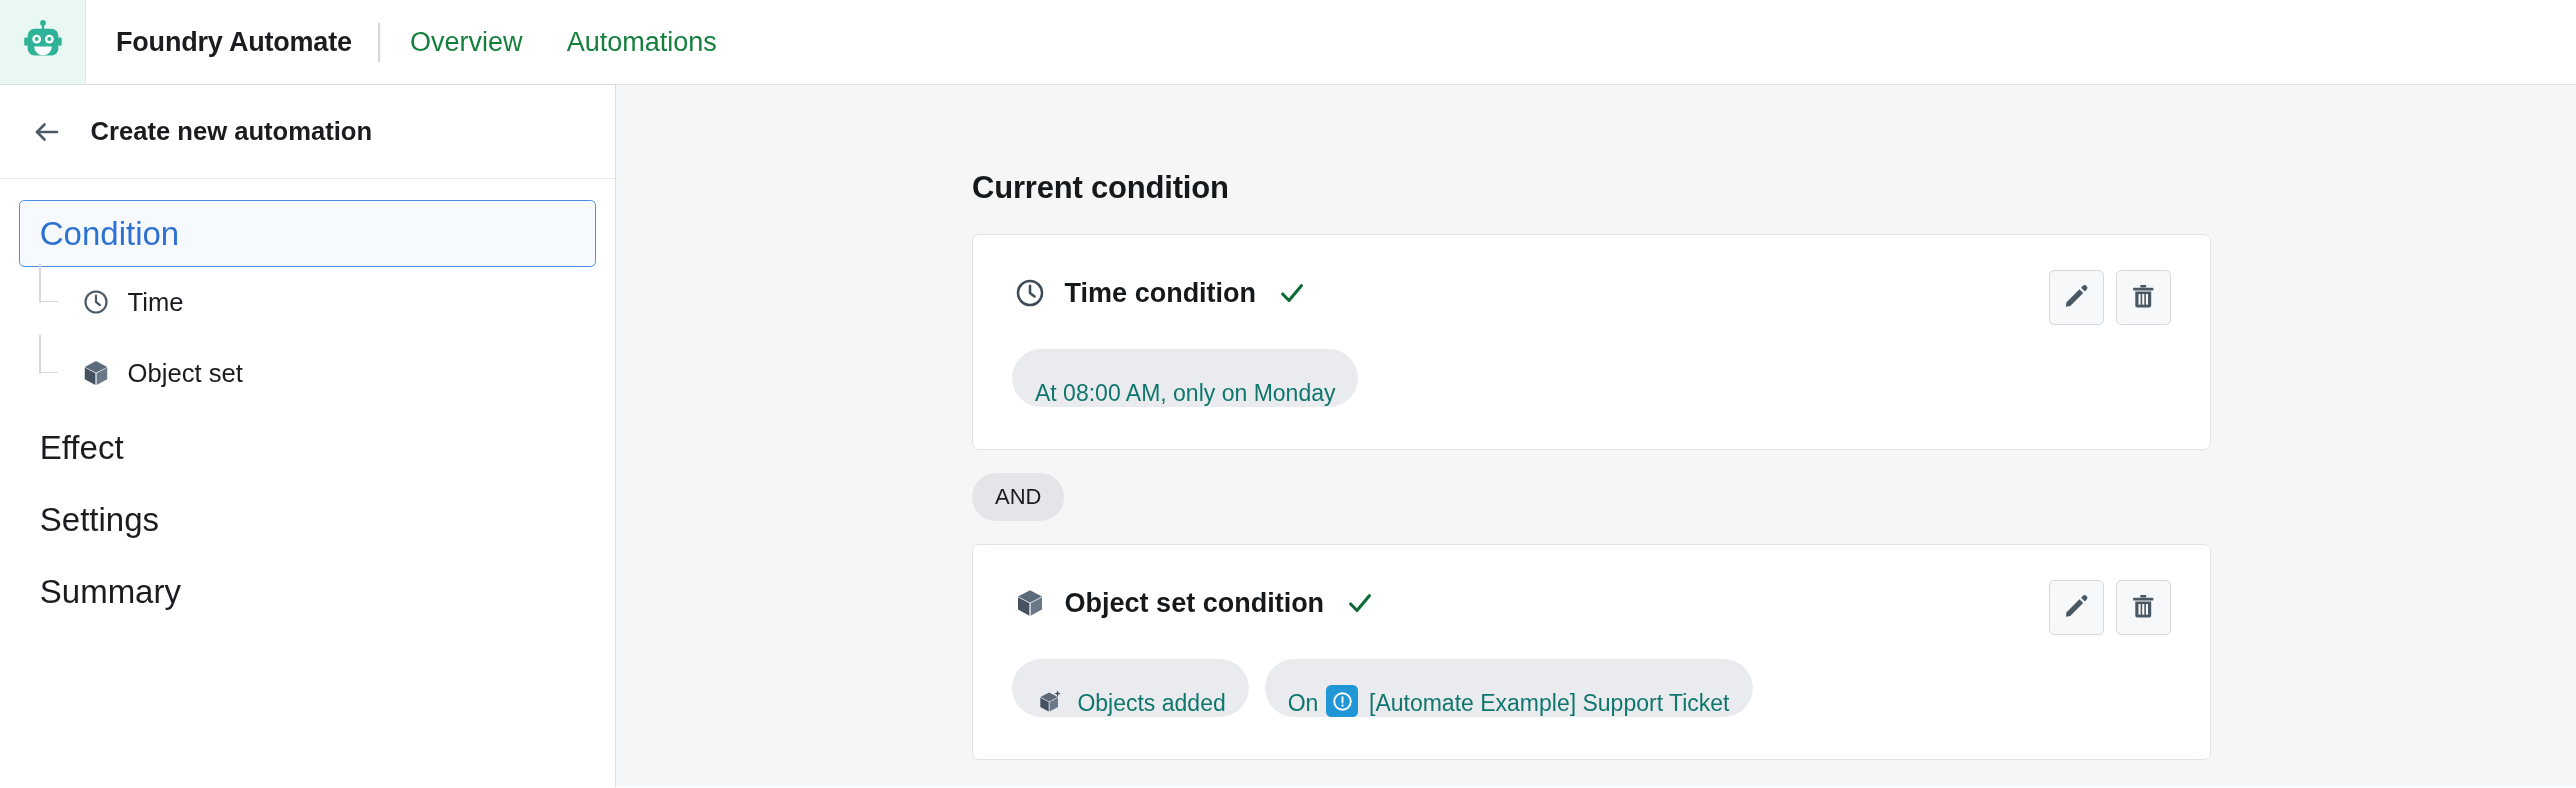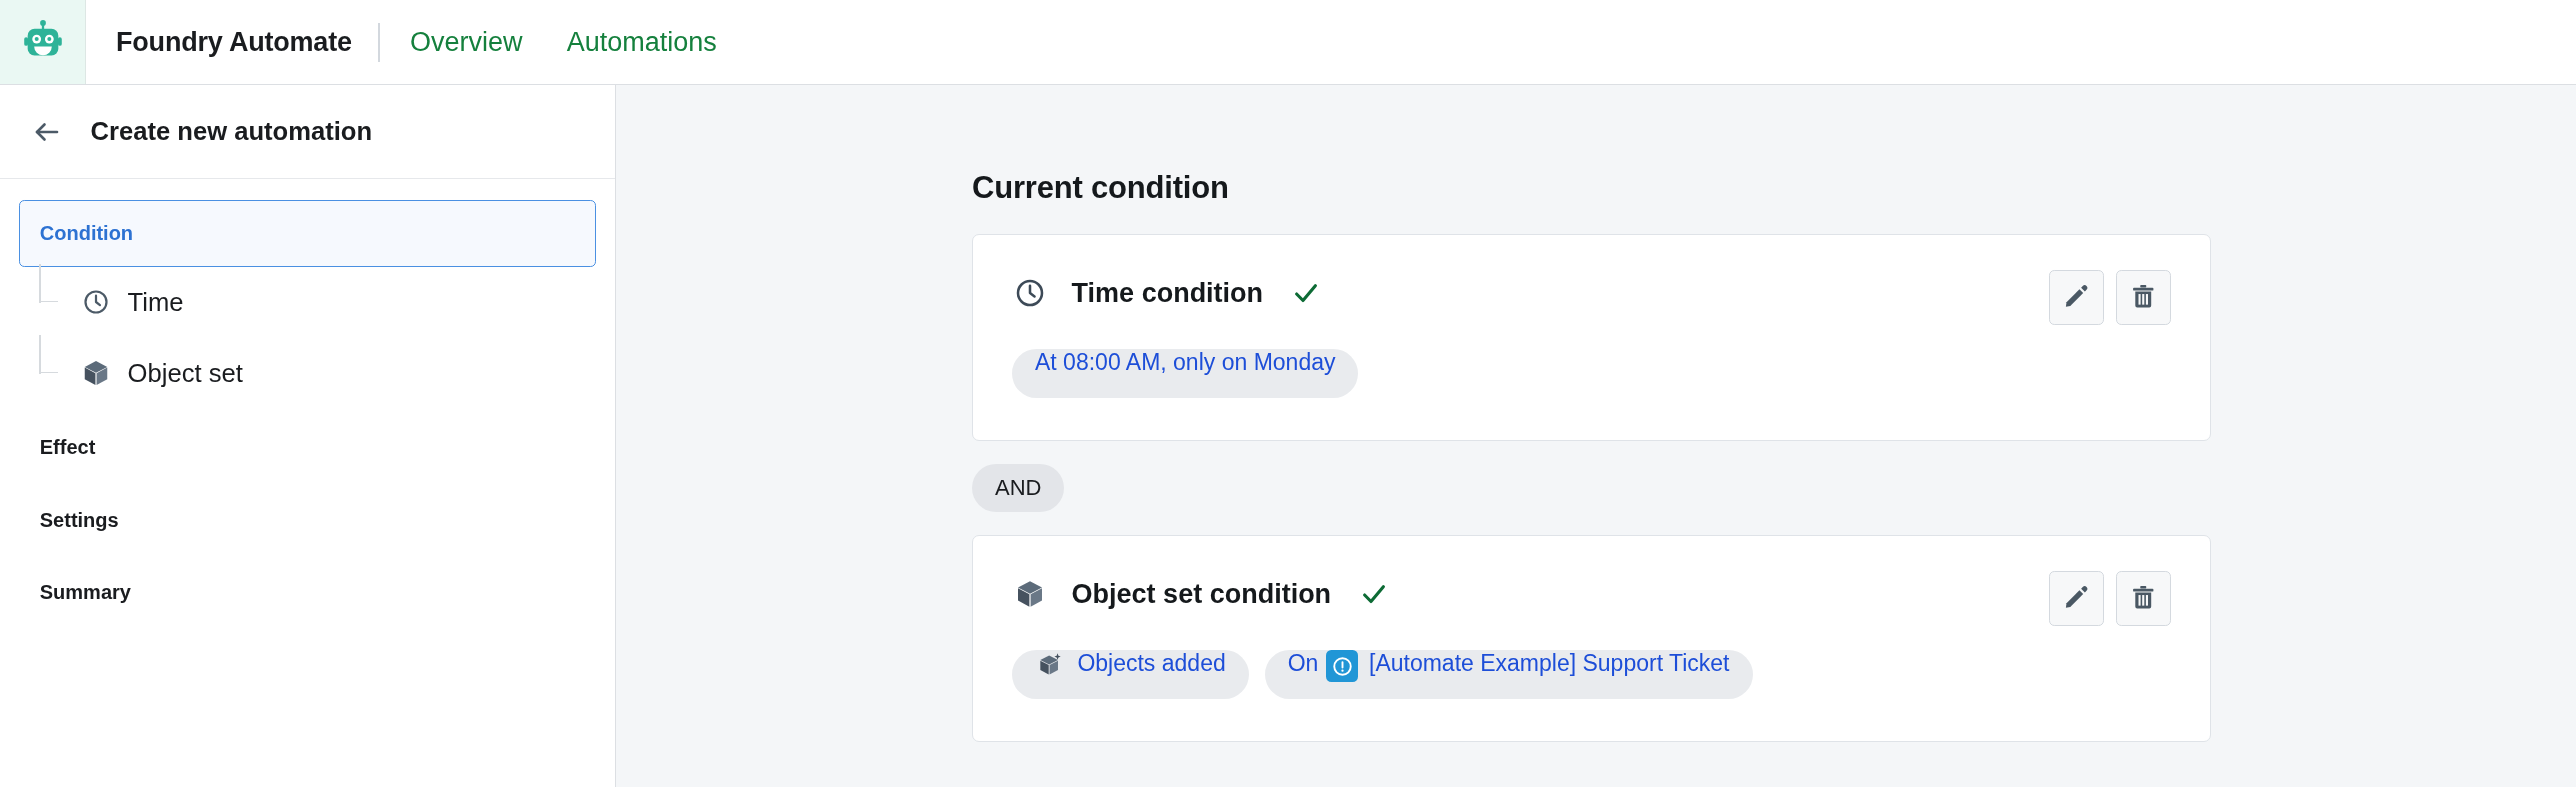--- a/index.html
+++ b/index.html
@@ -116,24 +116,23 @@
     border-radius: 5.3px;
     border: 1.8px solid transparent;
     cursor: pointer;
     position: relative;
   }
   .tree-item.selected {
     background: #f6f9fe;
     border-color: #4a90e2;
   }
   .tree-item .tree-label {
-    font-size: 20px;
+    font-size: 33px;
     color: #1a1c1f;
     white-space: nowrap;
-    font-weight: bold;
   }
   .tree-item.selected .tree-label {
     color: #2d72d2;
   }
 
   .tree-child-row {
     display: flex;
     align-items: flex-start;
     height: 71px;
     position: relative;
@@ -216,21 +215,20 @@
     background: #ffffff;
     border: 1.8px solid #dfe3e8;
     border-radius: 7px;
     padding: 37px 39px 42px 39px;
     position: relative;
   }
   .card-head {
     display: flex;
     align-items: center;
     height: 42px;
-    gap: 7px;
   }
   .card-head-icon {
     width: 35px;
     height: 35px;
     display: flex;
     align-items: center;
     justify-content: center;
     margin-right: 17.6px;
     flex: none;
   }
@@ -267,27 +265,27 @@
   }
 
   .pill-row {
     display: flex;
     align-items: center;
     gap: 16px;
     margin-top: 35px;
   }
   .pill {
     display: inline-flex;
-    align-items: flex-start;
+    align-items: flex-end;
     background: #e9ebee;
     border-radius: 881px;
-    height: 49px;
+    height: 58px;
     padding: 0 23px;
     font-size: 23px;
-    color: #1d4ed8;
+    color: #0f766e;
     white-space: nowrap;
   }
   .pill .pill-icon {
     width: 30px;
     height: 30px;
     display: flex;
     align-items: center;
     justify-content: center;
     margin-right: 12.4px;
     flex: none;

